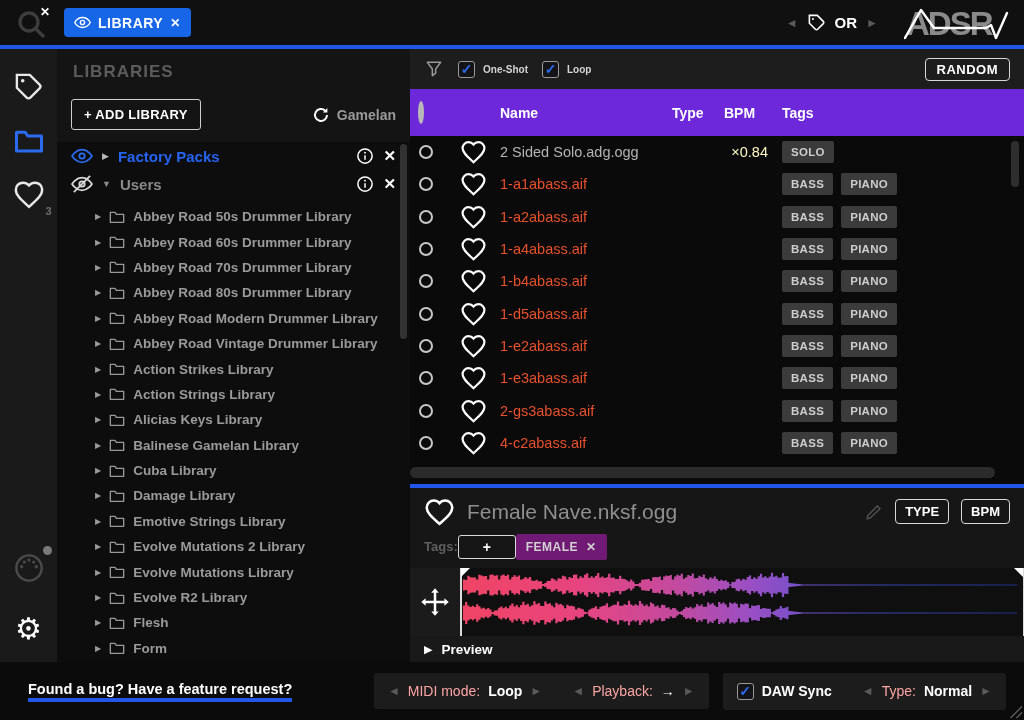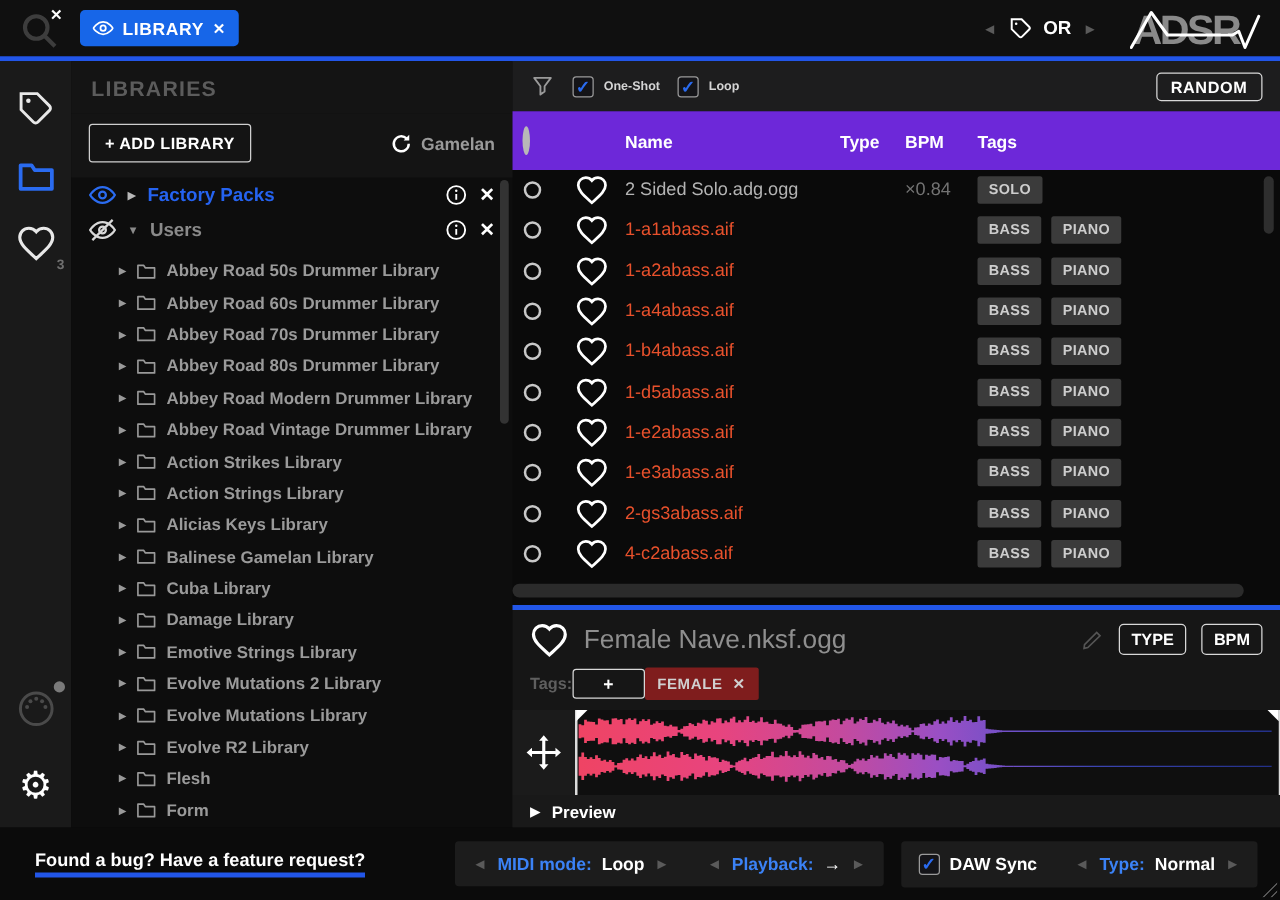--- a/index.html
+++ b/index.html
@@ -60,58 +60,58 @@
   .thead{height:47px;background:#6d28d9;display:grid;grid-template-columns:40px 50px 172px 52px 58px auto;
          align-items:center;flex:0 0 auto;}
   .thead .hlabel{color:#fff;font-weight:bold;font-size:14px;}
   .bigcircle{width:17px;height:17px;border:3px solid #b8b8b8;border-radius:50%;margin-left:8px;}
   .tbody{flex:0 0 auto;}
   .row{height:32.3px;display:grid;grid-template-columns:40px 50px 172px 52px 58px auto;align-items:center;}
   .radio{width:14px;height:14px;border:2px solid #c8c8c8;border-radius:50%;margin-left:9px;display:block;}
   .c-heart svg{display:block;margin-left:10px;}
   .fname{color:#b4b4b4;font-size:14.5px;white-space:nowrap;}
   .fname.accent{color:#e8512c;}
-  .c-bpm{color:#737373;font-size:14.5px;padding-right:14px;}
+  .c-bpm{color:#fef9c3;font-size:14.5px;text-align:right;padding-right:14px;}
   .c-tags{display:flex;gap:8px;}
   .tag-chip{background:#3b3b3b;color:#cdcdcd;font-weight:bold;font-size:11.5px;padding:5px 9px;border-radius:2px;letter-spacing:.3px;}
   .hscroll{height:11px;background:#2b2b2b;border-radius:6px;width:585px;margin:8px 0 0 0;flex:0 0 auto;}
   .vscrollthumb{position:absolute;right:5px;top:92px;width:8px;height:46px;background:#2e2e2e;border-radius:4px;}
   .rp-divider{height:4px;background:#2256e8;margin-top:6px;flex:0 0 auto;}
   
   .detail{background:#161616;flex:1;display:flex;flex-direction:column;min-height:0;}
   .d-title{display:flex;align-items:center;gap:12px;padding:10px 14px 4px;}
   .d-name{color:#8f8f8f;font-size:21px;flex:0 1 auto;white-space:nowrap;}
   .d-title .spacer{flex:1;}
   .mini-btn{background:transparent;border:1.5px solid #d8d8d8;border-radius:4px;color:#fff;
             font-weight:bold;font-size:13px;padding:4px 9px;font-family:inherit;}
   .d-tags{display:flex;align-items:center;padding:4px 14px 8px;}
   .d-tags-label{color:#5f5f5f;font-weight:bold;font-size:13px;}
   .add-tag{background:transparent;border:1.5px solid #d8d8d8;border-radius:3px;color:#fff;
            font-weight:bold;font-size:14px;width:58px;height:24px;font-family:inherit;line-height:1;}
-  .d-chip{background:#7f1d1d;color:#d0d0d0;font-weight:bold;font-size:12px;padding:6px 10px;border-radius:2px;
+  .d-chip{background:#701a75;color:#d0d0d0;font-weight:bold;font-size:12px;padding:6px 10px;border-radius:2px;
           display:flex;align-items:center;gap:8px;letter-spacing:.5px;}
   .waverow{display:flex;flex:1;min-height:0;}
   .wave-handle{width:50px;background:#1b1b1b;display:flex;align-items:center;justify-content:center;flex:0 0 auto;}
   .wave-area{flex:1;background:#0f0f0f;position:relative;overflow:hidden;}
   .wave-area svg.wave{position:absolute;left:2px;top:2px;}
   .marker{position:absolute;top:0;width:0;height:0;border-top:9px solid #fff;}
   .marker.left{left:1px;border-right:9px solid transparent;}
   .marker.right{right:1px;border-left:9px solid transparent;}
   .edge-line{position:absolute;top:0;bottom:0;width:1.5px;background:rgba(255,255,255,.85);}
   .edge-line.left{left:0;}
   .edge-line.right{right:0;}
   .previewbar{height:26px;background:#191919;display:flex;align-items:center;gap:9px;padding:0 14px;flex:0 0 auto;}
   .prev-tri{color:#fff;font-size:11px;}
   .prev-label{color:#fff;font-weight:bold;font-size:13.5px;}
   
   .bottombar{height:58px;background:#0b0b0b;display:flex;align-items:center;padding:0 18px 0 28px;flex:0 0 auto;position:relative;}
   .bug-link{color:#fff;font-weight:bold;font-size:14.5px;border-bottom:4px solid #2256e8;padding-bottom:1px;cursor:pointer;}
   .bb-spacer{flex:1;}
   .ctl-group{background:#1c1c1c;border-radius:3px;display:flex;align-items:center;gap:8px;padding:10px 14px;margin-left:14px;}
-  .ctl-label{color:#3b82f6;font-weight:bold;font-size:14px;}
+  .ctl-label{color:#fca5a5;font-weight:normal;font-size:14px;}
   .ctl-value{color:#fff;font-weight:bold;font-size:14px;}
   .ctl-gap{width:14px;}
   .resize-handle{position:absolute;right:2px;bottom:2px;width:16px;height:16px;
      background:repeating-linear-gradient(315deg,transparent 0 3px,#555 3px 4.5px);
      clip-path:polygon(100% 0,100% 100%,0 100%);}
   svg{flex:0 0 auto;}
 </style>
 </head>
 <body>
 

